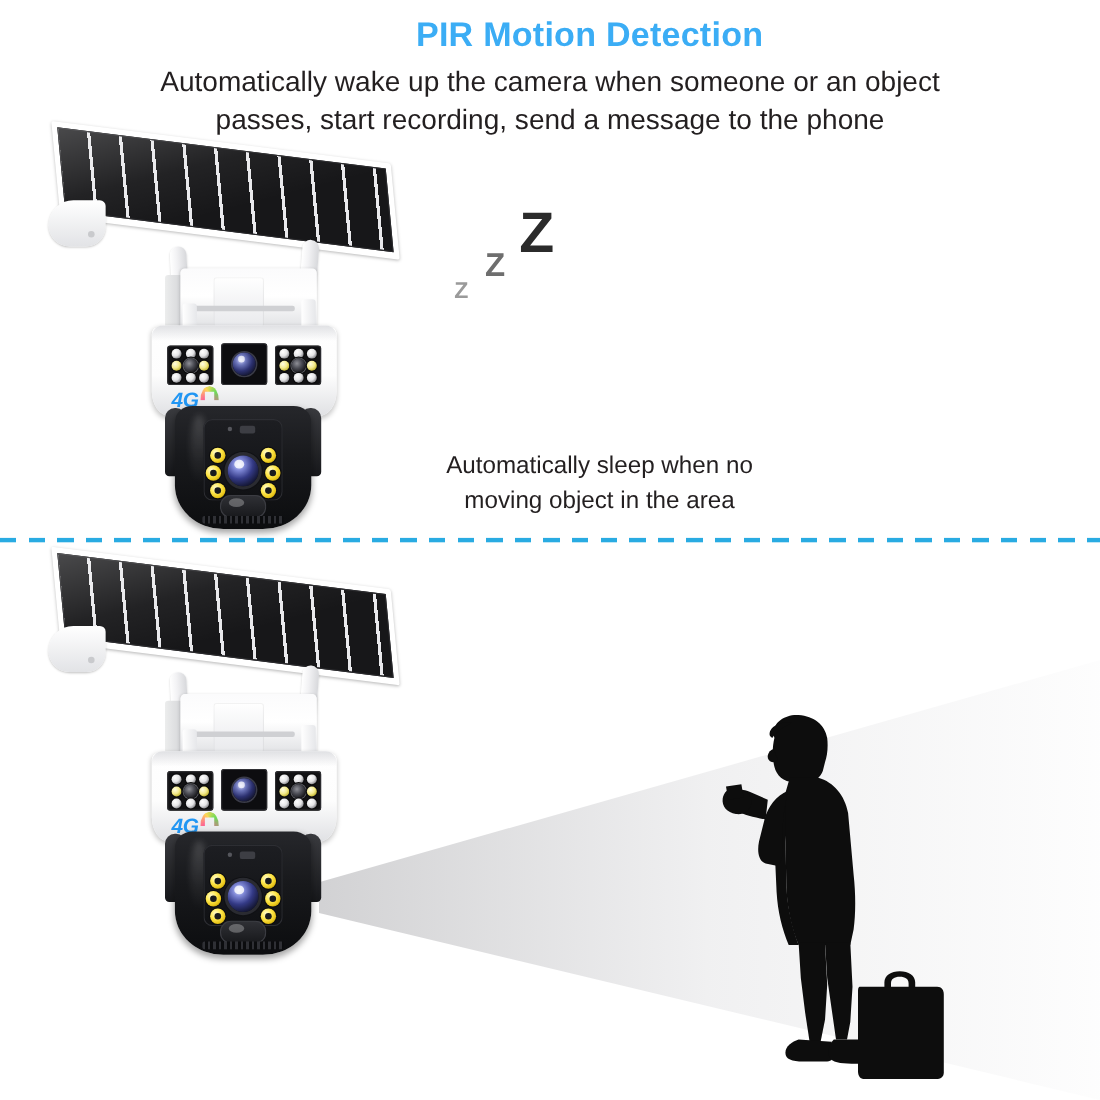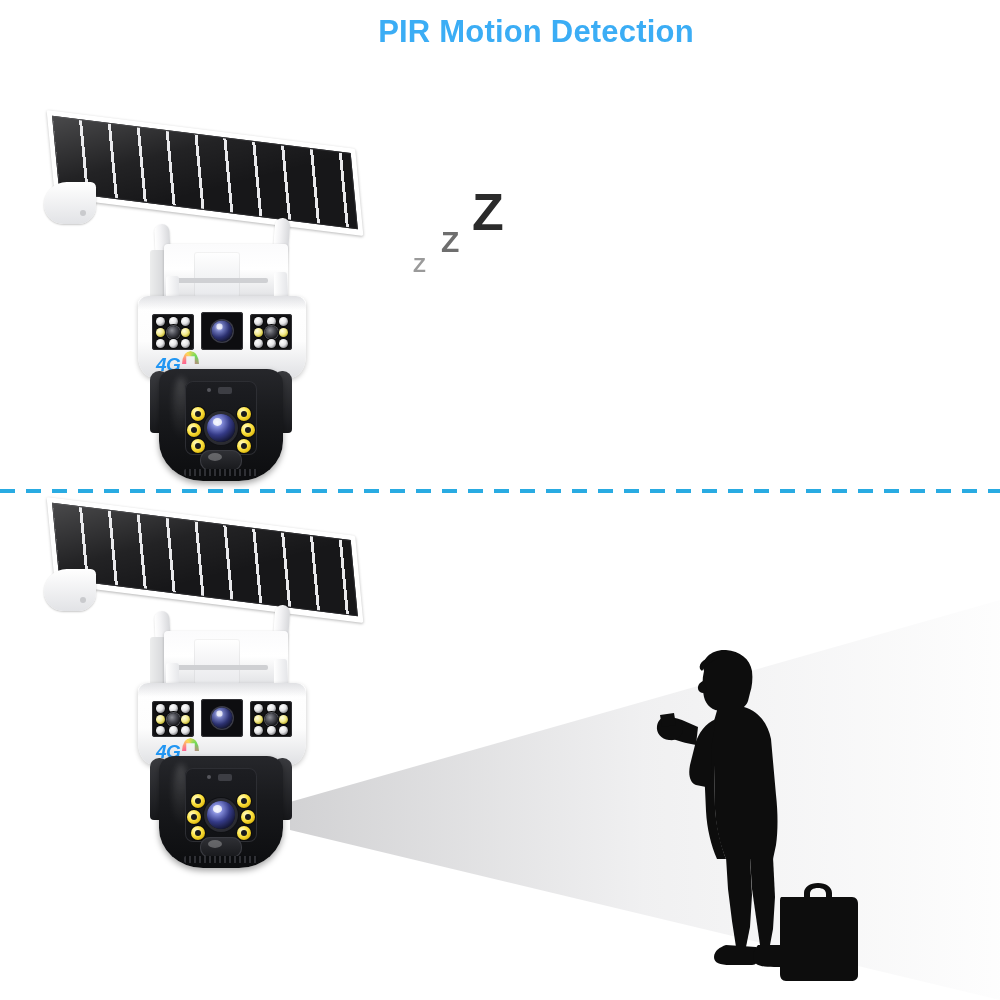--- a/index.html
+++ b/index.html
@@ -387,20 +387,21 @@
     background: linear-gradient(to right, #ffffff, #e6e7ea);
     border-radius: 3px;
   }
 </style>
 </head>
 <body>
 
 <div id="page">
 
   <div class="title">PIR Motion Detection</div>
+  <div class="subtitle">Automatically wake up the camera when someone or an object passes, start recording, send a message to the phone</div>
 
   <div class="rig" style="left:42px; top:126px;">
 
     <div class="panel-wrap">
       <div class="panel">
         <div class="panel-inner"></div>
         <div class="panel-gloss"></div>
       </div>
       <div class="panel-arm"></div>
     </div>
@@ -472,20 +473,21 @@
         <div class="ptz-ir-win"></div>
         <div class="ptz-grille"></div>
       </div>
     </div>
   </div>
 
   <div class="zzz z-big">Z</div>
   <div class="zzz z-mid">Z</div>
   <div class="zzz z-small">Z</div>
 
+  <div class="mid-caption">Automatically sleep when no moving object in the area</div>
 
   <div class="divider"></div>
 
 
   <div class="cone"></div>
 
   <div class="rig" style="left:42px; top:513px;">
 
     <div class="panel-wrap">
       <div class="panel">

